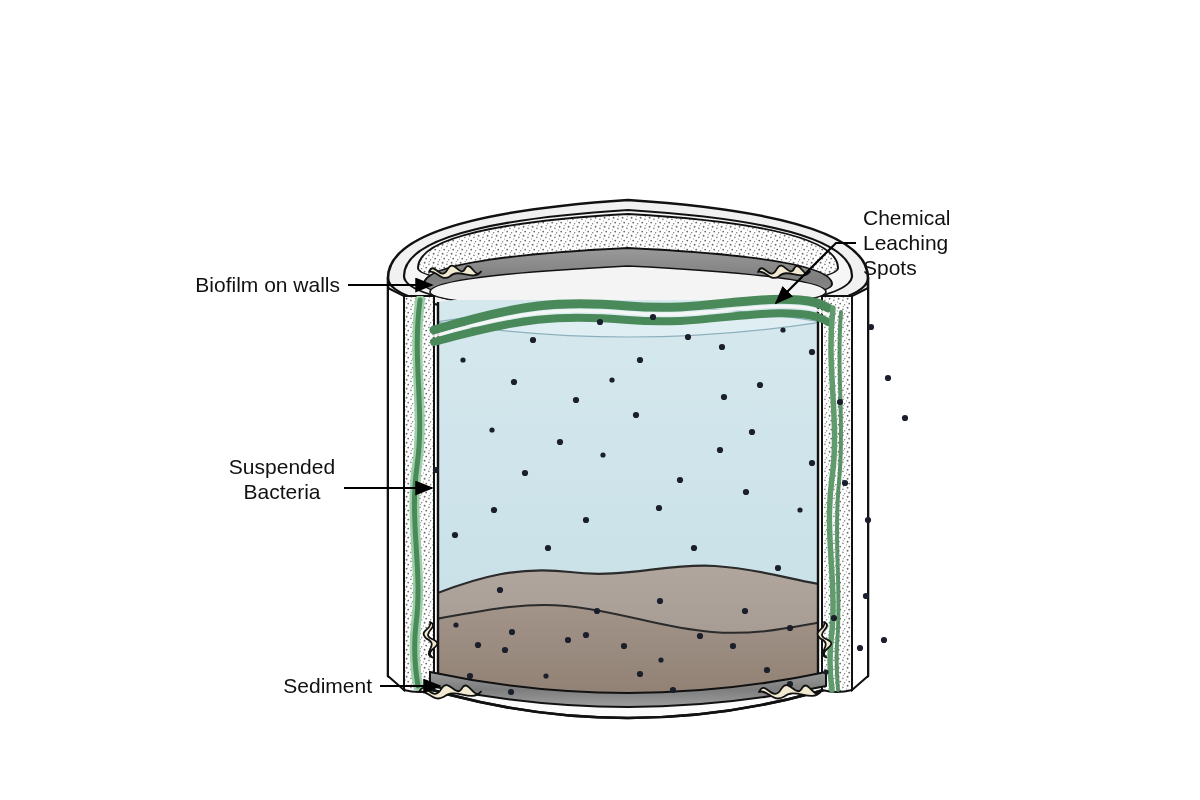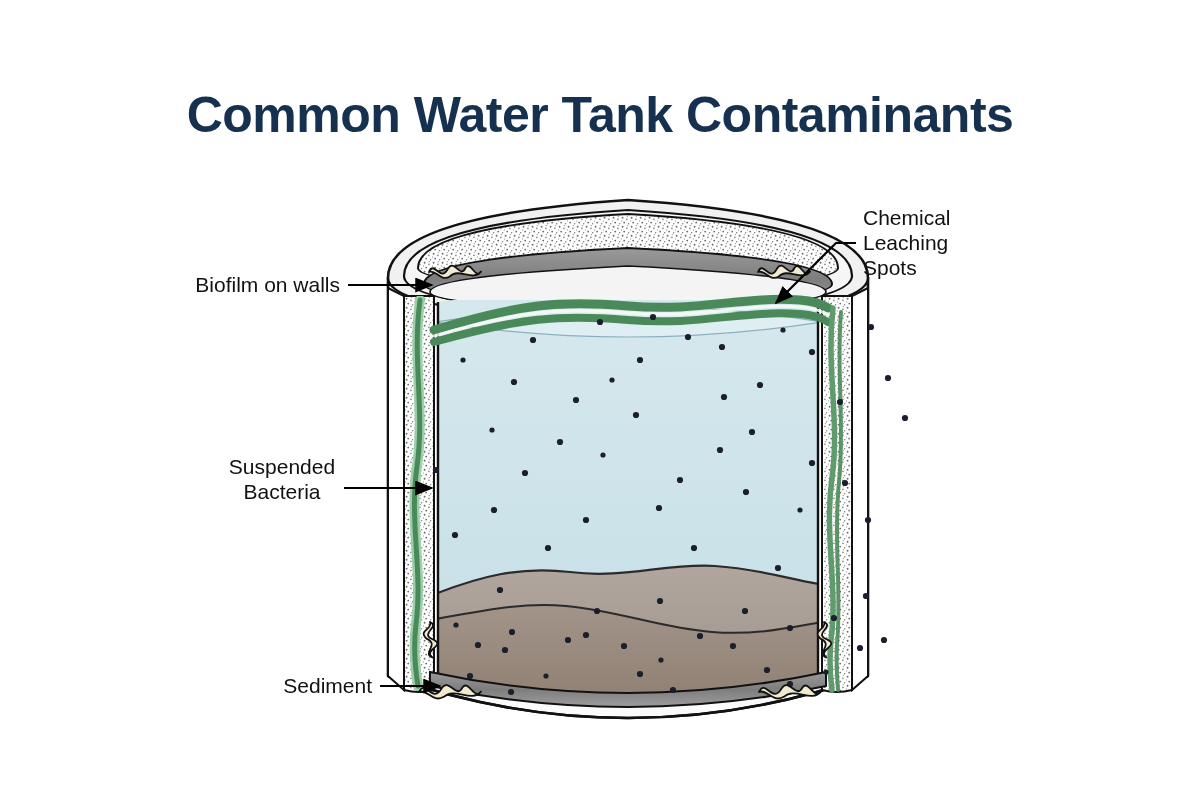--- a/index.html
+++ b/index.html
@@ -22,21 +22,20 @@
   .lbl.anchor-end{text-anchor:end;}
   .lbl.anchor-start{text-anchor:start;}
   .lbl.anchor-mid{text-anchor:middle;}
   .leader{stroke:#000000;stroke-width:2.2;fill:none;}
 </style>
 </head>
 <body>
 
 <div id="stage">
 
-  <div id="title">Common Water Tank Contaminants</div>
 
   <svg id="diagram" viewBox="0 0 1200 800">
     <defs>
 
       <pattern id="stipple" width="9" height="9" patternUnits="userSpaceOnUse">
         <rect width="9" height="9" fill="#ffffff"></rect>
         <circle cx="1.6" cy="1.8" r="0.95" fill="#6e6e6e"></circle>
         <circle cx="5.9" cy="3.4" r="0.8" fill="#7d7d7d"></circle>
         <circle cx="3.2" cy="6.6" r="0.9" fill="#686868"></circle>
         <circle cx="7.6" cy="7.8" r="0.75" fill="#808080"></circle>

